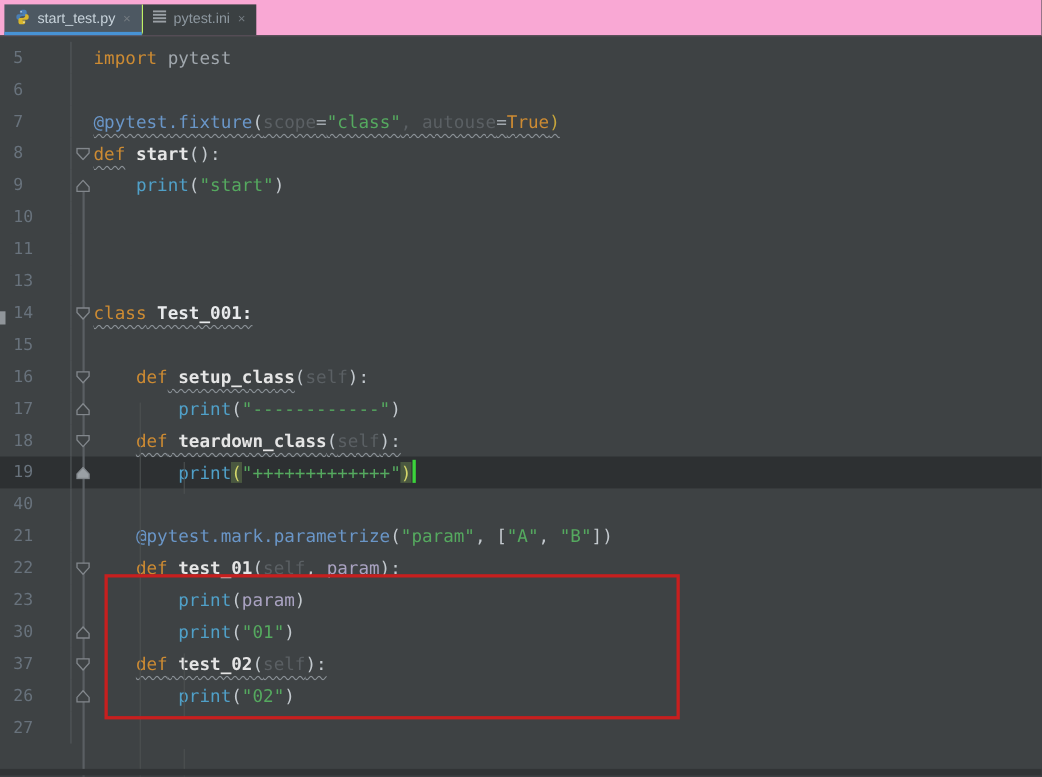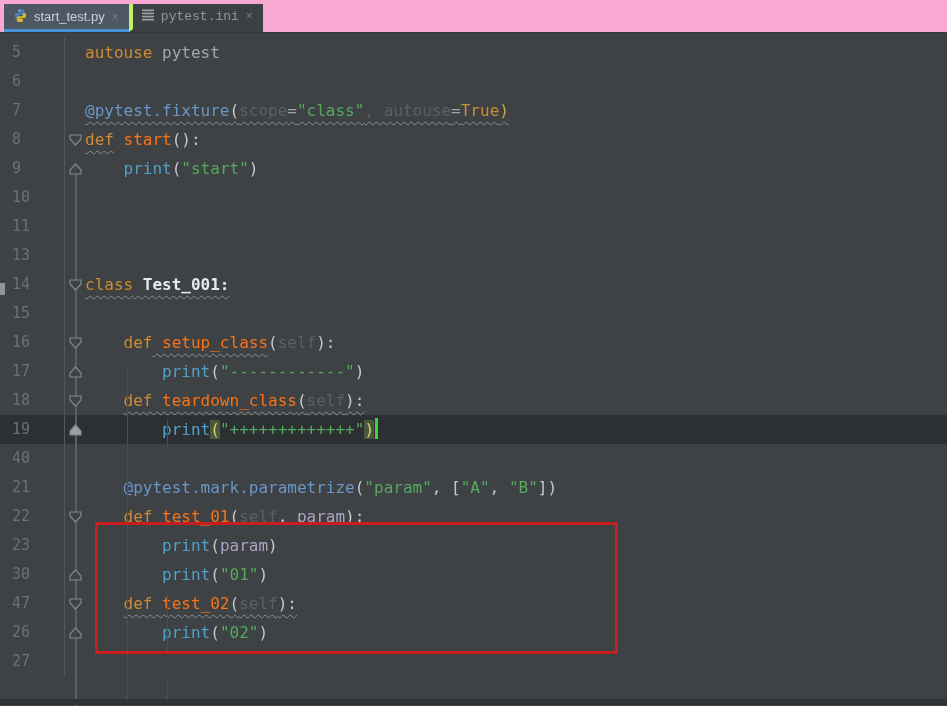--- a/index.html
+++ b/index.html
@@ -6,40 +6,40 @@
   html,body { width:947px; height:706px; overflow:hidden; }
   body { background:#3e4244; font-family:"DejaVu Sans Mono","Liberation Mono",monospace; }
 
   
   .tabbar { height:33px; background:#f9a8d4; display:flex; align-items:flex-end;
             padding-left:4px; border-bottom:1px solid #363a3c; }
   .tab { height:28px; display:flex; align-items:center; gap:6px; padding:0 9px;
          font-family:"Liberation Sans",sans-serif; font-size:13px; cursor:default; }
   .tab.active { background:#4d5862; color:#c7d2da; border-bottom:3px solid #4793d6; }
   .tab.inactive { background:#3b4042; color:#8d979f; border-bottom:3px solid transparent;
-                  border-left:4px solid #bef264;font-family:Liberation Mono, monospace; }
+                  border-left:1px solid #bef264; }
   .tab .close { color:#757c82; font-size:12px; line-height:1; padding:0 1px; }
 
   
   .editor { position:relative; width:947px; height:672px; background:#3e4244; padding-top:5px; }
   .row { display:flex; height:29px; line-height:29px; white-space:pre; }
   .row.current { background:#2d3032; }
   .gutter { width:65px; flex:0 0 65px; padding-left:12px; color:#68727c; font-size:15px;
             border-right:1px solid #54585b; }
   .fold { width:20px; flex:0 0 20px; display:flex; align-items:center; justify-content:center; }
   .fold svg { position:relative; z-index:5; }
   .code { flex:1; font-size:16px; color:#c3c9ce; }
 
   
   .t-kw   { color:#cd8b33; }
   .t-plain{ color:#c3c9ce; }
   .t-dim  { color:#a0a7ad; }
   .t-dark { color:#5b6064; }
   .t-deco { color:#6a96c8; }
-  .t-fn   { color:#f97316; font-weight:400; }
+  .t-fn   { color:#e5e5e5; font-weight:700; }
   .t-cls  { color:#e8eaec; font-weight:600; }
   .t-builtin { color:#50a0c8; }
   .t-str  { color:#55a95f; }
   .t-param{ color:#aaa3c2; }
   .t-op   { color:#a0a7ad; }
   .t-yparen { color:#c7a63c; }
   .t-hparen { color:#d4d66a; background:#4a5840; }
   .t-caret { display:inline-block; width:3px; height:21px; background:#3bd43b;
              vertical-align:text-bottom; margin-left:1px; }
   .wavy { text-decoration-line:underline; text-decoration-style:wavy;
@@ -83,21 +83,21 @@
         <rect x="0" y="9.8" width="12" height="1.7" fill="#9aa0a5"></rect>
       </svg>
     </span>
     <span>pytest.ini</span>
     <span class="close">×</span>
   </div>
 </div>
 
 <div class="editor">
   <div id="rows">
-      <div class="row"><div class="gutter">5</div><div class="fold"></div><div class="code"><span class="t-kw">autouse</span><span class="t-dim"> pytest</span></div></div>
+      <div class="row"><div class="gutter">5</div><div class="fold"></div><div class="code"><span class="t-kw">import</span><span class="t-dim"> pytest</span></div></div>
       <div class="row"><div class="gutter">6</div><div class="fold"></div><div class="code"></div></div>
       <div class="row"><div class="gutter">7</div><div class="fold"></div><div class="code"><span class="t-deco wavy">@pytest.fixture</span><span class="t-plain wavy">(</span><span class="t-dark wavy">scope</span><span class="t-op wavy">=</span><span class="t-str wavy">"class"</span><span class="t-dark wavy">, autouse</span><span class="t-op wavy">=</span><span class="t-kw wavy">True</span><span class="t-yparen wavy">)</span></div></div>
       <div class="row"><div class="gutter">8</div><div class="fold"><svg width="13" height="12" viewBox="0 0 13 12">
             <polygon points="1,1 12,1 12,5 6.5,11 1,5" fill="#3e4244" stroke="#82878c" stroke-width="1.2"></polygon>
           </svg></div><div class="code"><span class="t-kw wavy">def</span><span class="t-fn"> start</span><span class="t-plain">():</span></div></div>
       <div class="row"><div class="gutter">9</div><div class="fold"><svg width="13" height="12" viewBox="0 0 13 12">
             <polygon points="6.5,1 12,7 12,11 1,11 1,7" fill="#3e4244" stroke="#82878c" stroke-width="1.2"></polygon>
           </svg></div><div class="code"><span class="t-plain">    </span><span class="t-builtin">print</span><span class="t-plain">(</span><span class="t-str">"start"</span><span class="t-plain">)</span></div></div>
       <div class="row"><div class="gutter">10</div><div class="fold"></div><div class="code"></div></div>
       <div class="row"><div class="gutter">11</div><div class="fold"></div><div class="code"></div></div>
@@ -120,21 +120,21 @@
           </svg></div><div class="code"><span class="t-plain">        </span><span class="t-builtin">print</span><span class="t-hparen">(</span><span class="t-str">"+++++++++++++"</span><span class="t-hparen">)</span><span class="t-caret"></span></div></div>
       <div class="row"><div class="gutter">40</div><div class="fold"></div><div class="code"></div></div>
       <div class="row"><div class="gutter">21</div><div class="fold"></div><div class="code"><span class="t-plain">    </span><span class="t-deco">@pytest.mark.parametrize</span><span class="t-plain">(</span><span class="t-str">"param"</span><span class="t-plain">, [</span><span class="t-str">"A"</span><span class="t-plain">, </span><span class="t-str">"B"</span><span class="t-plain">])</span></div></div>
       <div class="row"><div class="gutter">22</div><div class="fold"><svg width="13" height="12" viewBox="0 0 13 12">
             <polygon points="1,1 12,1 12,5 6.5,11 1,5" fill="#3e4244" stroke="#82878c" stroke-width="1.2"></polygon>
           </svg></div><div class="code"><span class="t-plain">    </span><span class="t-kw">def</span><span class="t-fn"> test_01</span><span class="t-plain">(</span><span class="t-dark">self</span><span class="t-plain">, </span><span class="t-param">param</span><span class="t-plain">):</span></div></div>
       <div class="row"><div class="gutter">23</div><div class="fold"></div><div class="code"><span class="t-plain">        </span><span class="t-builtin">print</span><span class="t-plain">(</span><span class="t-param">param</span><span class="t-plain">)</span></div></div>
       <div class="row"><div class="gutter">30</div><div class="fold"><svg width="13" height="12" viewBox="0 0 13 12">
             <polygon points="6.5,1 12,7 12,11 1,11 1,7" fill="#3e4244" stroke="#82878c" stroke-width="1.2"></polygon>
           </svg></div><div class="code"><span class="t-plain">        </span><span class="t-builtin">print</span><span class="t-plain">(</span><span class="t-str">"01"</span><span class="t-plain">)</span></div></div>
-      <div class="row"><div class="gutter">47</div><div class="fold"><svg width="13" height="12" viewBox="0 0 13 12">
+      <div class="row"><div class="gutter">37</div><div class="fold"><svg width="13" height="12" viewBox="0 0 13 12">
             <polygon points="1,1 12,1 12,5 6.5,11 1,5" fill="#3e4244" stroke="#82878c" stroke-width="1.2"></polygon>
           </svg></div><div class="code"><span class="t-plain">    </span><span class="t-kw wavy">def</span><span class="t-fn wavy"> test_02</span><span class="t-plain wavy">(</span><span class="t-dark wavy">self</span><span class="t-plain wavy">):</span></div></div>
       <div class="row"><div class="gutter">26</div><div class="fold"><svg width="13" height="12" viewBox="0 0 13 12">
             <polygon points="6.5,1 12,7 12,11 1,11 1,7" fill="#3e4244" stroke="#82878c" stroke-width="1.2"></polygon>
           </svg></div><div class="code"><span class="t-plain">        </span><span class="t-builtin">print</span><span class="t-plain">(</span><span class="t-str">"02"</span><span class="t-plain">)</span></div></div>
       <div class="row"><div class="gutter">27</div><div class="fold"></div><div class="code"></div></div>
     </div>
   <div class="overlay" id="fold-connector"></div>
   <div class="overlay" id="guide-1"></div>
   <div class="overlay" id="guide-2"></div>

